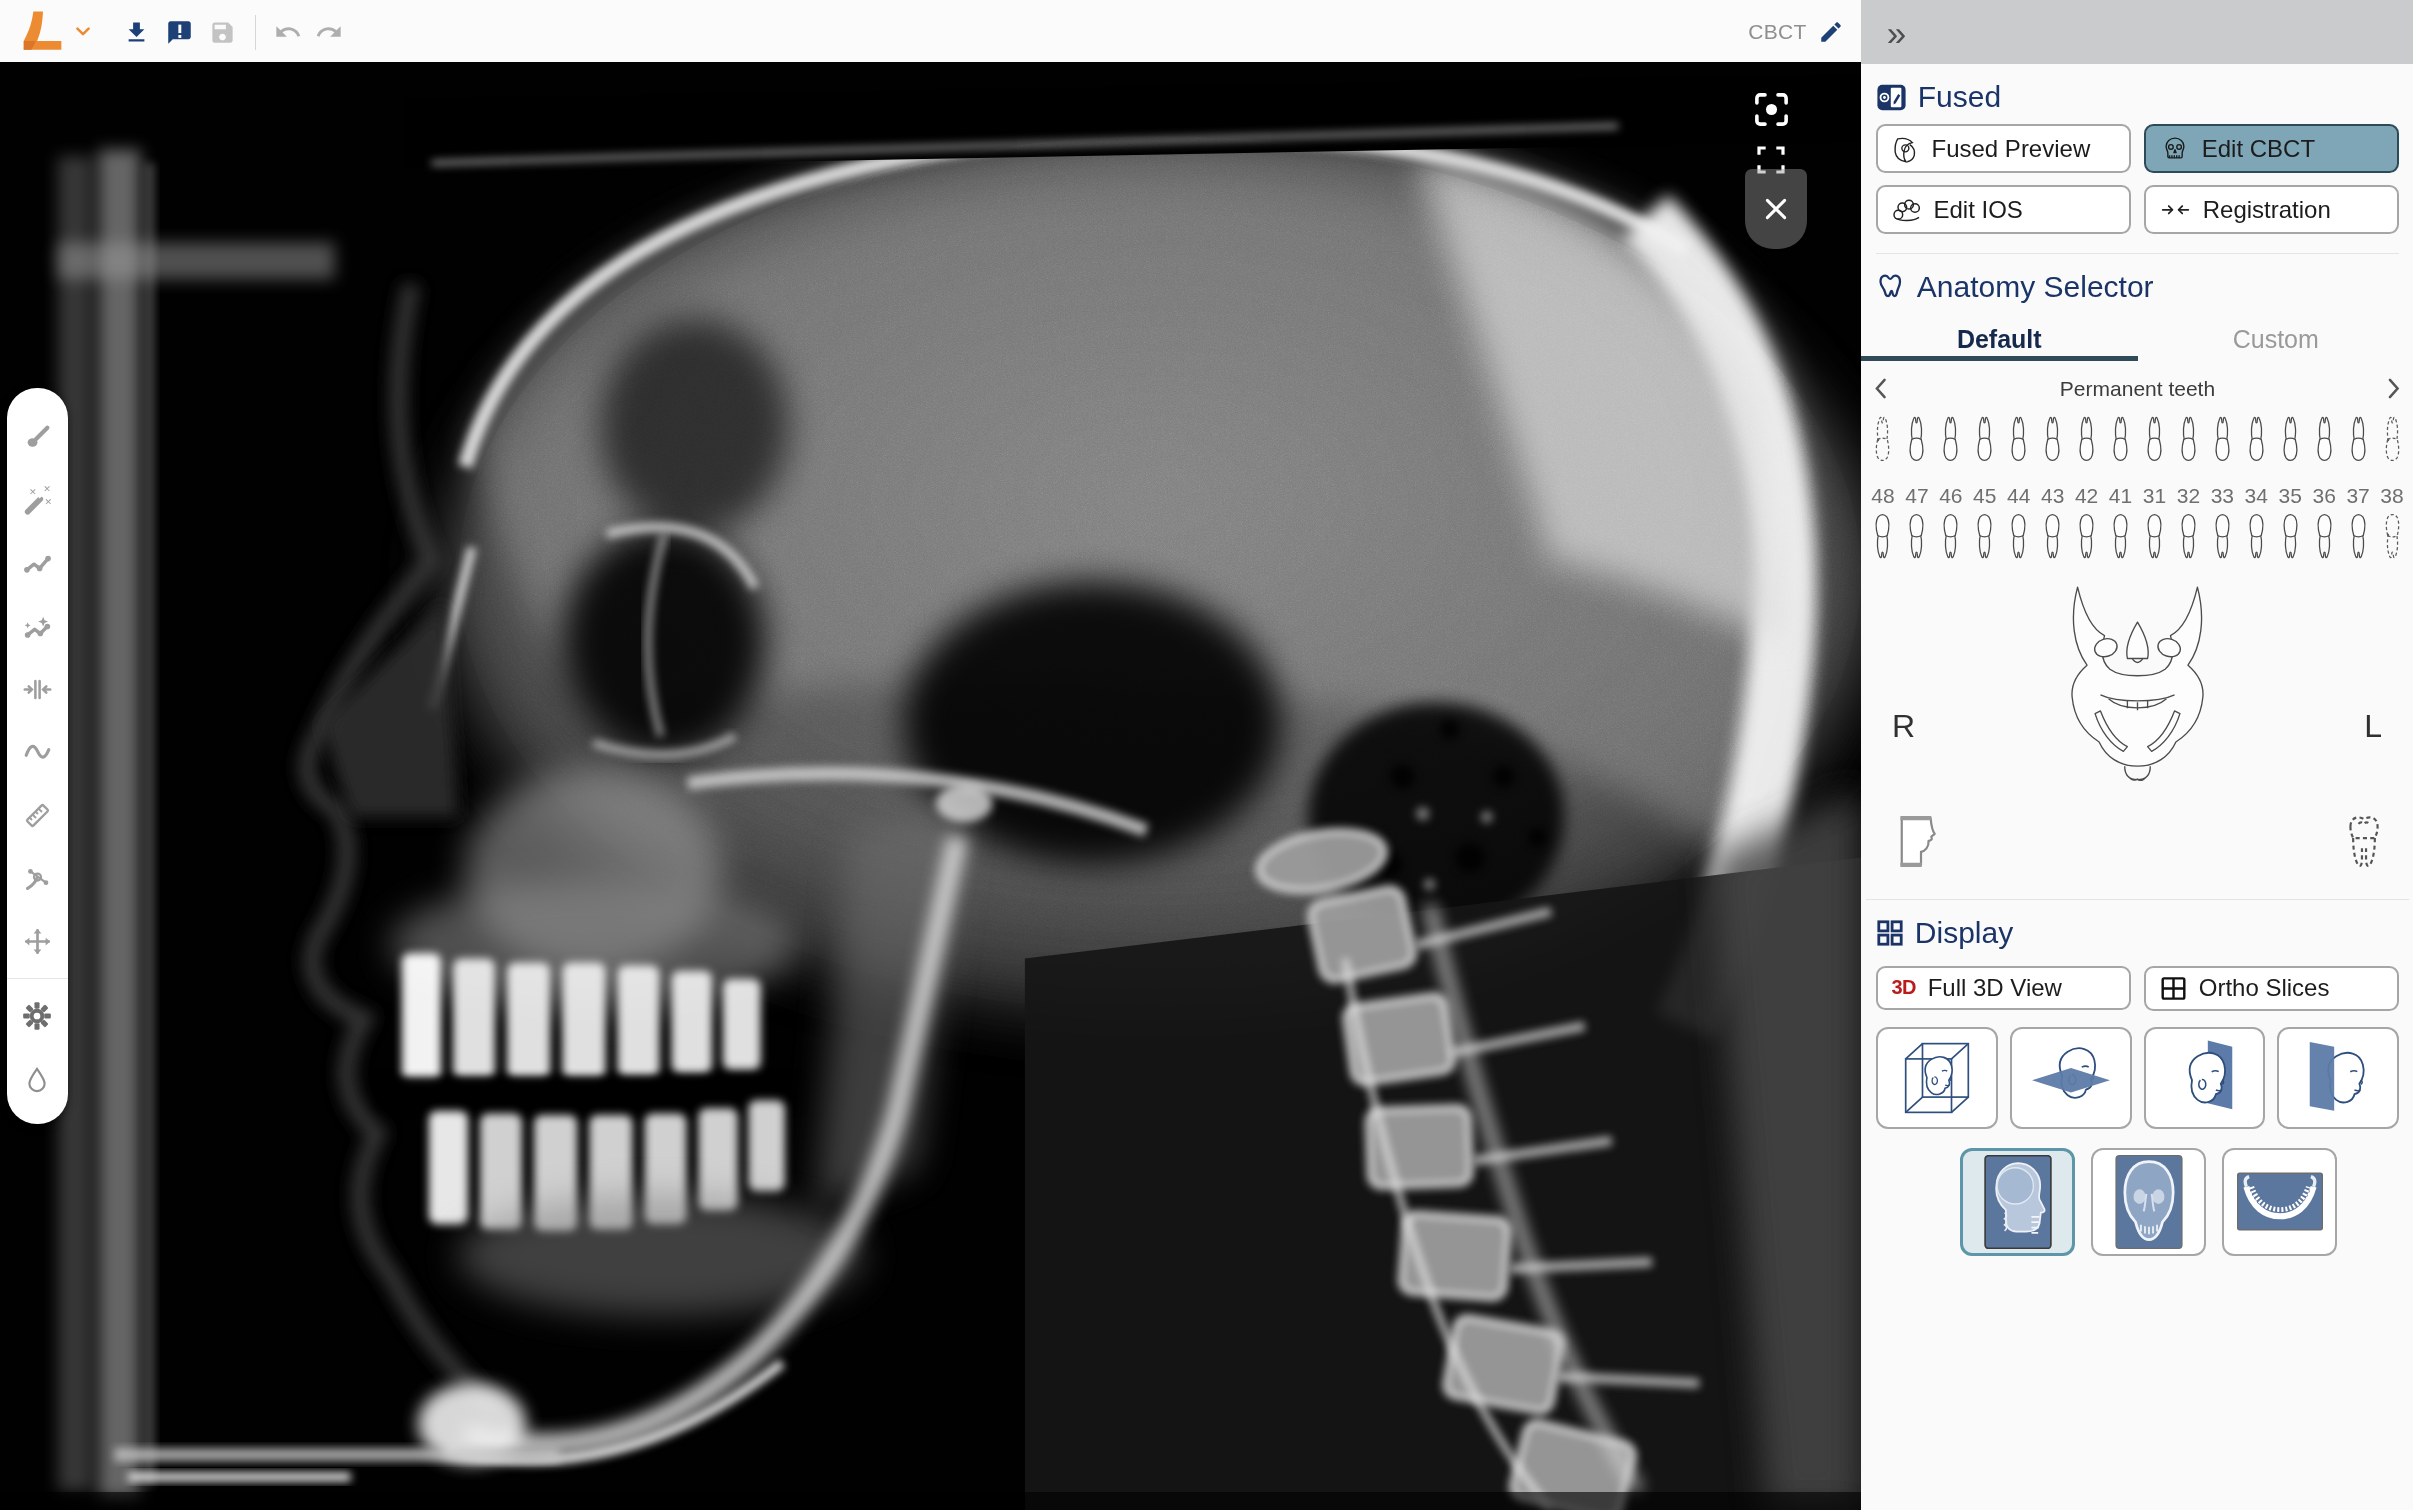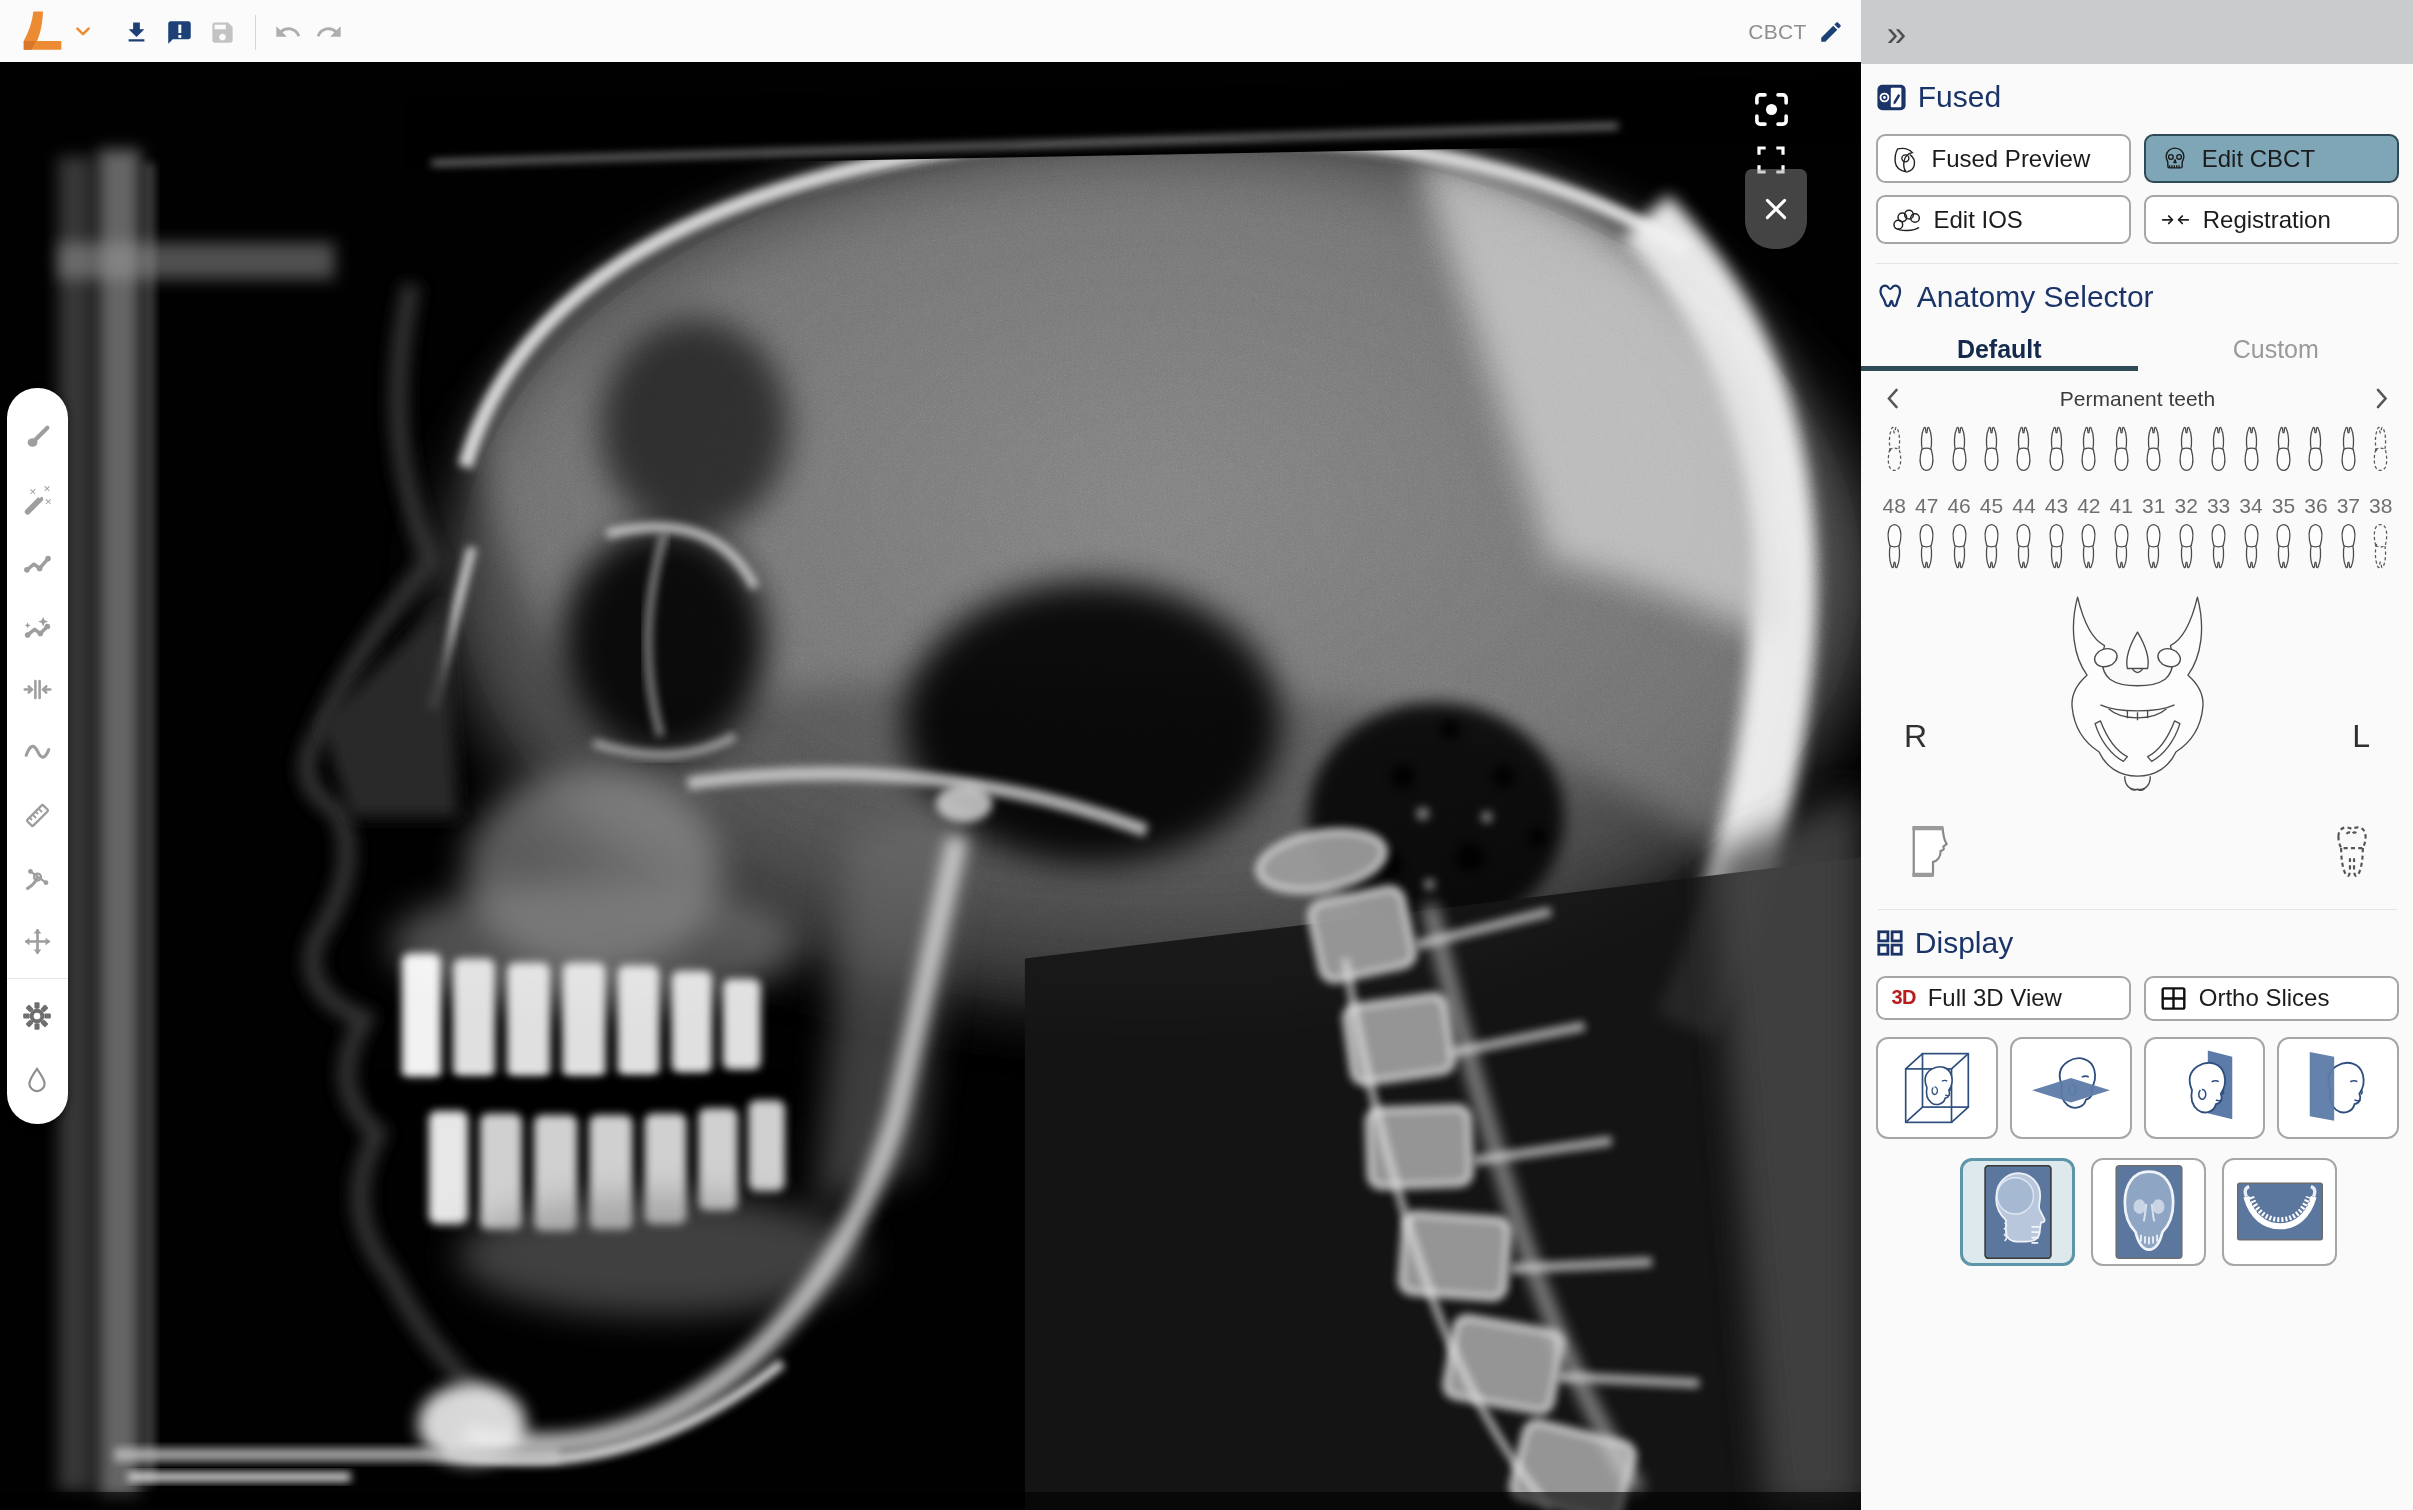--- a/index.html
+++ b/index.html
@@ -54,21 +54,21 @@
   .sb-head {
     height:64px; background:#c9cbcd; flex:none; display:flex; align-items:center; padding-left:19px;
   }
   .collapse-btn { font-size:35px; color:#4e4e4e; cursor:pointer; line-height:1; padding:2.7px 6.7px; }
 
   .section { padding:0 15px; }
   .sec-title { display:flex; align-items:center; gap:10.8px; margin-top:16px; }
   .sec-title .t-text { font-size:30px; color:#1b3468; }
   .sec-div { height:0; border-top:1.3px solid #e4e4e4; margin-top:19px; }
 
-  .btn-grid { display:grid; grid-template-columns:1fr 1fr; column-gap:13.5px; row-gap:12px; margin-top:20px; }
+  .btn-grid { display:grid; grid-template-columns:1fr 1fr; column-gap:13.5px; row-gap:12px; margin-top:10px; }
   .sbtn {
     height:49px; background:#fff; border:2px solid #a6a6a6; border-radius:9.4px;
     display:flex; align-items:center; gap:12px; padding:0 6.7px 0 13.5px;
     font-size:24px; color:#1c1c1c; cursor:pointer; white-space:nowrap;
   }
   .sbtn.selected { background:#7fa6b6; border:2.7px solid #2d4a57; }
   .sbtn .bicon { flex:none; display:flex; align-items:center; justify-content:center; }
 
   
   .tabs { display:flex; margin-top:13.5px; }
@@ -521,21 +521,21 @@
           <path d="M6,13 C6,4 14,3 17,8 C18,9.5 20,9.5 21,8 C24,3 32,4 32,13 C32,19 29,21 28,27 C27,33 23,34 22,28 C21.4,24 20,24 19,28 C18,34 13,33 12,27 C11,21 6,19 6,13 Z" fill="none" stroke="#1b3468" stroke-width="3"></path>
         </svg>
         <span class="t-text">Anatomy Selector</span>
       </div>
     </div>
     <div class="tabs">
       <div class="tab active">Default</div>
       <div class="tab">Custom</div>
     </div>
 
-    <div style="padding:0 17px;">
+    <div style="padding:0 5px;">
       <div class="dent-head">
         <span class="d-chev">
           <svg width="17.5" height="23" viewBox="0 0 16 24">
             <path d="M12,3 L4,12 L12,21" stroke="#555" stroke-width="2.6" fill="none" stroke-linecap="round"></path>
           </svg>
         </span>
         <span class="d-label">Permanent teeth</span>
         <span class="d-chev">
           <svg width="17.5" height="23" viewBox="0 0 16 24">
             <path d="M4,3 L12,12 L4,21" stroke="#555" stroke-width="2.6" fill="none" stroke-linecap="round"></path>

